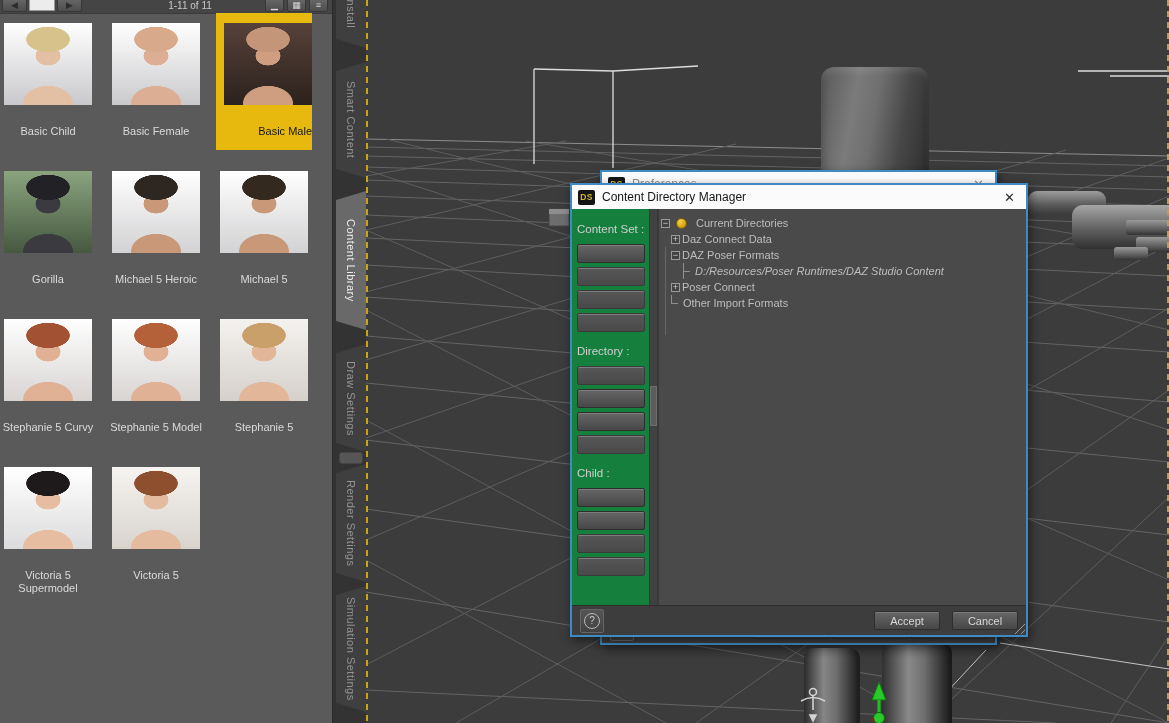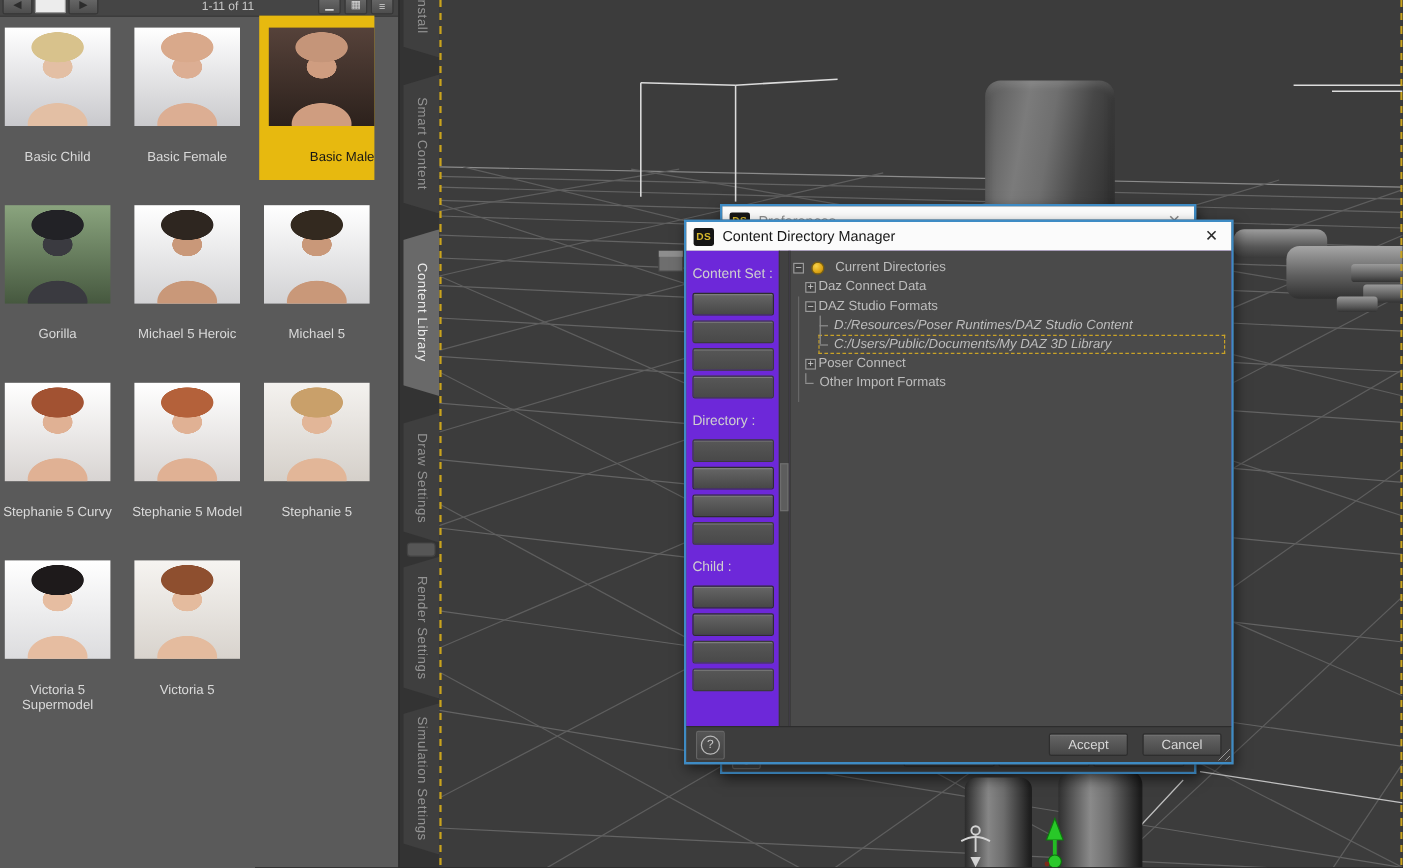--- a/index.html
+++ b/index.html
@@ -84,21 +84,21 @@
       box-shadow:inset 0 1px 0 #7d7d7d;padding:0;}
   .dbtn.disabled{color:#7b7b7b;font-style:italic;background:linear-gradient(#575757,#494949);border-color:#3b3b3b;}
   
   .prefs{left:600px;top:170px;width:397px;height:475px;z-index:5;}
   .prefs .dlg-title{color:#8f8f8f;}
   .prefs .close-x{color:#8a8a8a;}
   .prefs .dlg-footer .dbtn{width:76px;height:20px;margin-left:3px;}
   .prefs .spacer{flex:1;}
   
   .cdm{left:570px;top:183px;width:458px;height:454px;z-index:10;}
-  .cdm-body{position:absolute;left:0;top:24px;bottom:30px;right:0;display:flex;background:#6d28d9;}
+  .cdm-body{position:absolute;left:0;top:24px;bottom:30px;right:0;display:flex;background:#15803d;}
   .leftcol{width:77px;flex:0 0 auto;padding-top:14px;box-sizing:border-box;display:flex;flex-direction:column;align-items:center;}
   .col-label{align-self:flex-start;font-size:11.5px;color:#cfcfcf;margin:0 0 9px 5px;}
   .col-label.mt{margin-top:9px;}
   .btn-stack{display:flex;flex-direction:column;align-items:center;}
   .btn-stack .dbtn{width:68px;margin-bottom:4px;}
   .vscroll{width:7px;flex:0 0 auto;background:#414141;border-left:1px solid #383838;border-right:1px solid #383838;position:relative;}
   .vscroll .handle{position:absolute;left:0;right:0;top:177px;height:40px;background:#5d5d5d;border:1px solid #6e6e6e;box-sizing:border-box;}
   .tree{flex:1;position:relative;background:#4a4a4a;border-left:1px solid #3a3a3a;padding:6px 6px 0 0;overflow:hidden;}
   .row{height:16px;display:flex;align-items:center;font-size:11px;color:#bdbdbd;white-space:nowrap;}
   .ind-0{padding-left:10px;} .ind-0.has-exp{padding-left:2px;}
@@ -368,35 +368,28 @@
             <span class="selwrap">
 
               <span class="tlabel">Daz Connect Data</span>
             </span>
           </div>
           <div class="row ind-1 has-exp">
             <span class="expander">−</span>
 
             <span class="selwrap">
 
-              <span class="tlabel">DAZ Studio Formats</span>
+              <span class="tlabel">DAZ Poser Formats</span>
             </span>
           </div>
           <div class="row ind-2">
 
             <span class="selwrap">
               <span class="conn conn-tee"></span>
               <span class="tlabel">D:/Resources/Poser Runtimes/DAZ Studio Content</span>
-            </span>
-          </div>
-          <div class="row selected ind-2">
-
-            <span class="selwrap">
-              <span class="conn conn-elbow"></span>
-              <span class="tlabel">C:/Users/Public/Documents/My DAZ 3D Library</span>
             </span>
           </div>
           <div class="row ind-1 has-exp">
             <span class="expander">+</span>
 
             <span class="selwrap">
 
               <span class="tlabel">Poser Connect</span>
             </span>
           </div>

